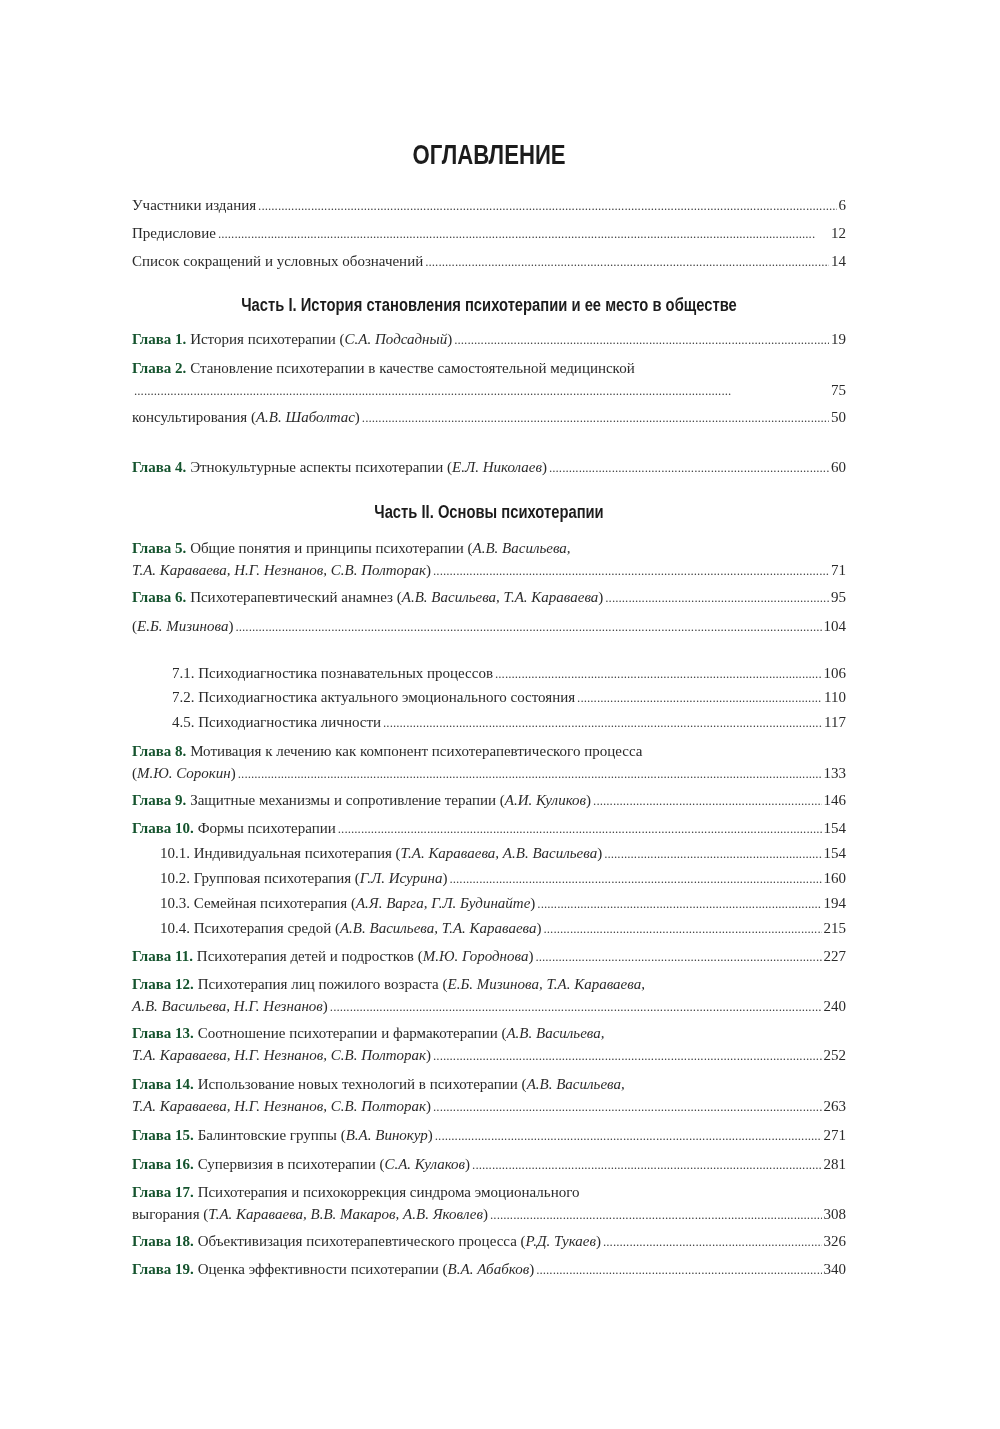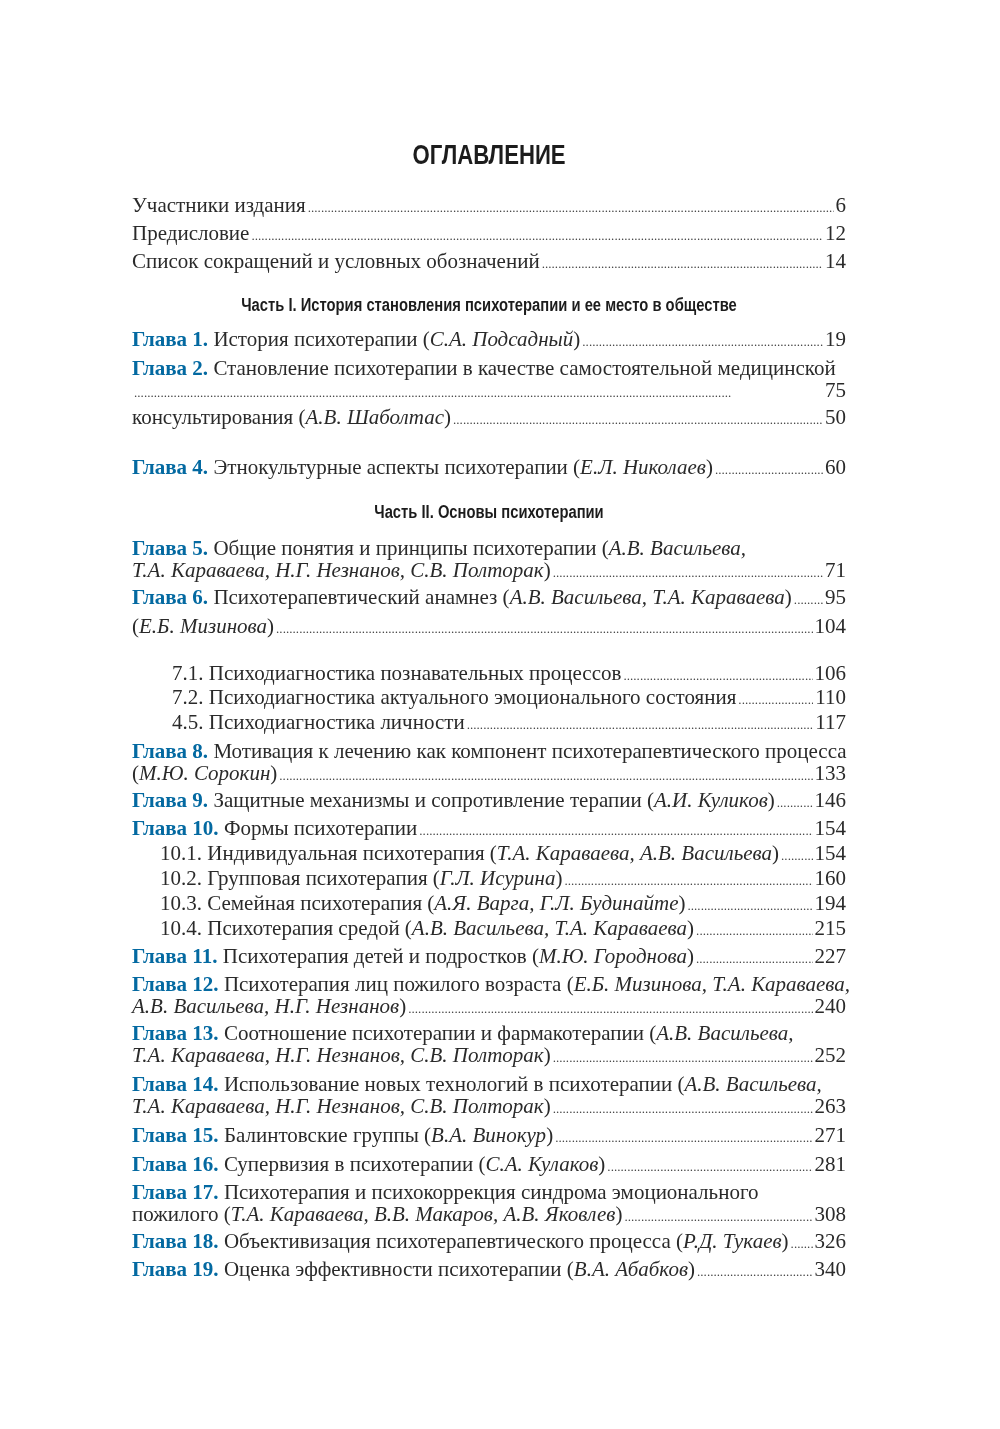--- a/index.html
+++ b/index.html
@@ -5,28 +5,28 @@
   html, body { margin: 0; padding: 0; background: #ffffff; }
   body { width: 1000px; height: 1429px; position: relative; overflow: hidden;
          font-family: "Liberation Serif", "DejaVu Serif", serif; color: #2a2a2a; }
   .page { position: absolute; left: 132px; top: 0; width: 714px; }
   .title { position: absolute; top: 140px; left: 0; width: 714px; text-align: center;
            font-family: "Liberation Sans", "DejaVu Sans", sans-serif; font-weight: bold;
            font-size: 27px; letter-spacing: 0px; color: #1c1c1c; transform: scaleX(0.82); }
   .part { position: absolute; left: 0; width: 714px; text-align: center;
           font-family: "Liberation Sans", "DejaVu Sans", sans-serif; font-weight: bold;
           font-size: 18px; color: #1c1c1c; transform: scaleX(0.82); }
-  .entry { position: absolute; left: 0; width: 714px; font-size: 21px; line-height: 22px; }
+  .entry { position: absolute; left: 0; width: 714px; font-size: 15px; line-height: 22px; }
   .line { display: flex; align-items: baseline; white-space: nowrap; }
   .line .txt { flex: 0 0 auto; }
   .line .dots { flex: 1 1 auto; overflow: hidden; margin: 0 2px; color: #444; }
   .line .dots::before { content: ". . . . . . . . . . . . . . . . . . . . . . . . . . . . . . . . . . . . . . . . . . . . . . . . . . . . . . . . . . . . . . . . . . . . . . . . . . . . . . . . . . . . . . . . . . . . . . . . . . . . . . . . . . . . . . . . . . . . . . . . . . . . . . . . . . . . . . . . . . . . . . . . . . . . . . . . . . . . . . . . . . . . . . . . . . . . . . . . . . . . . ";
                          letter-spacing: -1.6px; font-size: 13px; }
   .line .pg { flex: 0 0 auto; }
-  .ch { font-weight: bold; color: #0369a1; }
+  .ch { font-weight: bold; color: #14532d; }
   .au { font-style: italic; font-family: Liberation Serif, serif; }
   .sub1 { left: 40px; width: 674px; }
   .sub2 { left: 28px; width: 686px; }
 </style>
 </head>
 <body>
 
 <div class="page">
 
   <div class="title">ОГЛАВЛЕНИЕ</div>
@@ -249,21 +249,21 @@
         <span class="dots"></span>
         <span class="pg">281</span>
       </div>
   </div>
 
   <div class="entry" style="top:1181px">
     <div class="line">
         <span class="txt"><span class="ch">Глава 17.</span><span> Психотерапия и психокоррекция синдрома эмоционального</span></span>
       </div>
     <div class="line">
-        <span class="txt"><span>пожилого (</span><span class="au">Т.А. Караваева, В.В. Макаров, А.В. Яковлев</span><span>)</span></span>
+        <span class="txt"><span>выгорания (</span><span class="au">Т.А. Караваева, В.В. Макаров, А.В. Яковлев</span><span>)</span></span>
         <span class="dots"></span>
         <span class="pg">308</span>
       </div>
   </div>
 
   <div class="entry" style="top:1230px">
     <div class="line">
         <span class="txt"><span class="ch">Глава 18.</span><span> Объективизация психотерапевтического процесса (</span><span class="au">Р.Д. Тукаев</span><span>)</span></span>
         <span class="dots"></span>
         <span class="pg">326</span>

